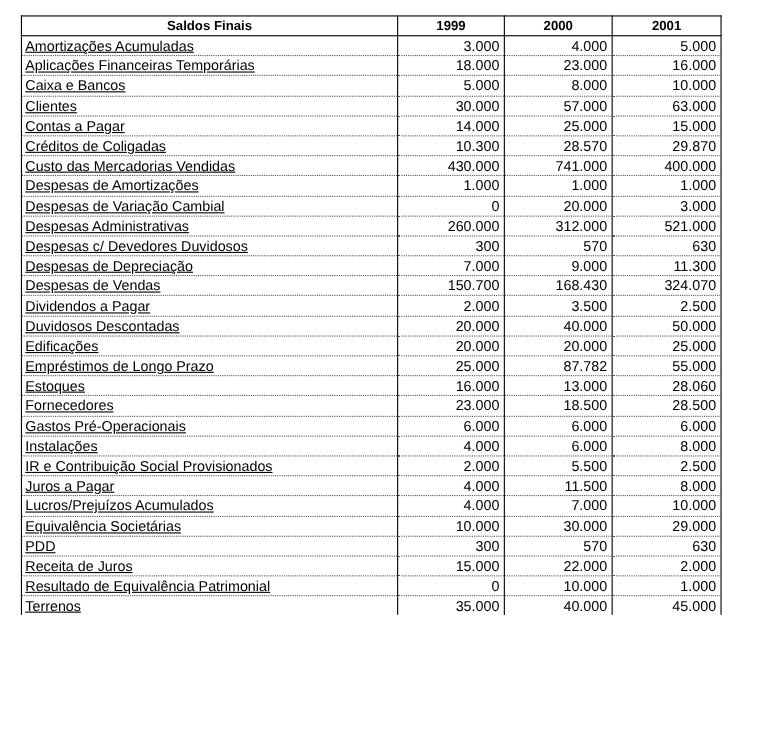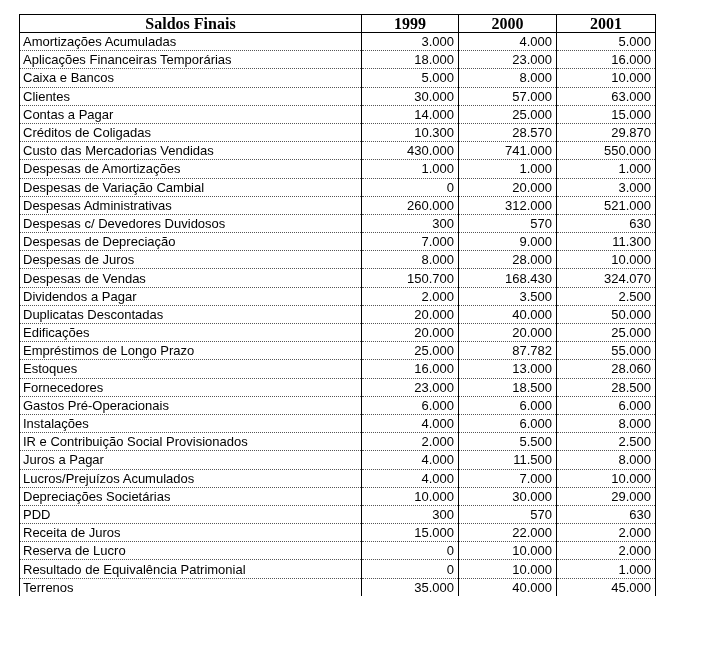--- a/index.html
+++ b/index.html
@@ -4,27 +4,27 @@
 <style>
   html, body { margin:0; padding:0; background:#ffffff; }
   body { width:709px; height:668px; overflow:hidden; position:relative;
          font-family:"Liberation Sans", sans-serif; color:#000; }
   table.saldos { position:absolute; left:19px; top:14px; border-collapse:collapse;
                  table-layout:fixed; width:636px; }
   table.saldos col.c0 { width:342px; }
   table.saldos col.c1 { width:97px; }
   table.saldos col.c2 { width:98px; }
   table.saldos col.c3 { width:99px; }
-  th { height:17px; font-size:16px; font-weight:bold; text-align:center;
-       border:1px solid #000; padding:0; line-height:17px;font-family:Liberation Serif, serif; }
+  th { height:17px; font-size:12px; font-weight:bold; text-align:center;
+       border:1px solid #000; padding:0; line-height:17px; }
   td { height:17.2px; font-size:13px; line-height:17px; padding:0 4px 0 4px;
        border-left:1px solid #000; border-right:1px solid #000;
        border-bottom:1px dotted #555; white-space:nowrap; overflow:hidden; }
   td.num { text-align:right; }
-  td.lbl { padding-left:3px; }
+  td.lbl { padding-left:3px;text-decoration:underline; }
   tr:last-child td { border-bottom:none; }
 </style>
 </head>
 <body>
 
 <table class="saldos">
   <colgroup>
       <col class="c0">
       <col class="c1">
       <col class="c2">
@@ -72,21 +72,21 @@
       <tr>
         <td class="lbl">Créditos de Coligadas</td>
         <td class="num">10.300</td>
         <td class="num">28.570</td>
         <td class="num">29.870</td>
       </tr>
       <tr>
         <td class="lbl">Custo das Mercadorias Vendidas</td>
         <td class="num">430.000</td>
         <td class="num">741.000</td>
-        <td class="num">550.000</td>
+        <td class="num">400.000</td>
       </tr>
       <tr>
         <td class="lbl">Despesas de Amortizações</td>
         <td class="num">1.000</td>
         <td class="num">1.000</td>
         <td class="num">1.000</td>
       </tr>
       <tr>
         <td class="lbl">Despesas de Variação Cambial</td>
         <td class="num">0</td>
@@ -105,39 +105,33 @@
         <td class="num">570</td>
         <td class="num">630</td>
       </tr>
       <tr>
         <td class="lbl">Despesas de Depreciação</td>
         <td class="num">7.000</td>
         <td class="num">9.000</td>
         <td class="num">11.300</td>
       </tr>
       <tr>
-        <td class="lbl">Despesas de Juros</td>
-        <td class="num">8.000</td>
-        <td class="num">28.000</td>
-        <td class="num">10.000</td>
-      </tr>
-      <tr>
         <td class="lbl">Despesas de Vendas</td>
         <td class="num">150.700</td>
         <td class="num">168.430</td>
         <td class="num">324.070</td>
       </tr>
       <tr>
         <td class="lbl">Dividendos a Pagar</td>
         <td class="num">2.000</td>
         <td class="num">3.500</td>
         <td class="num">2.500</td>
       </tr>
       <tr>
-        <td class="lbl">Duplicatas Descontadas</td>
+        <td class="lbl">Duvidosos Descontadas</td>
         <td class="num">20.000</td>
         <td class="num">40.000</td>
         <td class="num">50.000</td>
       </tr>
       <tr>
         <td class="lbl">Edificações</td>
         <td class="num">20.000</td>
         <td class="num">20.000</td>
         <td class="num">25.000</td>
       </tr>
@@ -183,44 +177,38 @@
         <td class="num">11.500</td>
         <td class="num">8.000</td>
       </tr>
       <tr>
         <td class="lbl">Lucros/Prejuízos Acumulados</td>
         <td class="num">4.000</td>
         <td class="num">7.000</td>
         <td class="num">10.000</td>
       </tr>
       <tr>
-        <td class="lbl">Depreciações Societárias</td>
+        <td class="lbl">Equivalência Societárias</td>
         <td class="num">10.000</td>
         <td class="num">30.000</td>
         <td class="num">29.000</td>
       </tr>
       <tr>
         <td class="lbl">PDD</td>
         <td class="num">300</td>
         <td class="num">570</td>
         <td class="num">630</td>
       </tr>
       <tr>
         <td class="lbl">Receita de Juros</td>
         <td class="num">15.000</td>
         <td class="num">22.000</td>
         <td class="num">2.000</td>
       </tr>
       <tr>
-        <td class="lbl">Reserva de Lucro</td>
-        <td class="num">0</td>
-        <td class="num">10.000</td>
-        <td class="num">2.000</td>
-      </tr>
-      <tr>
         <td class="lbl">Resultado de Equivalência  Patrimonial</td>
         <td class="num">0</td>
         <td class="num">10.000</td>
         <td class="num">1.000</td>
       </tr>
       <tr>
         <td class="lbl">Terrenos</td>
         <td class="num">35.000</td>
         <td class="num">40.000</td>
         <td class="num">45.000</td>

